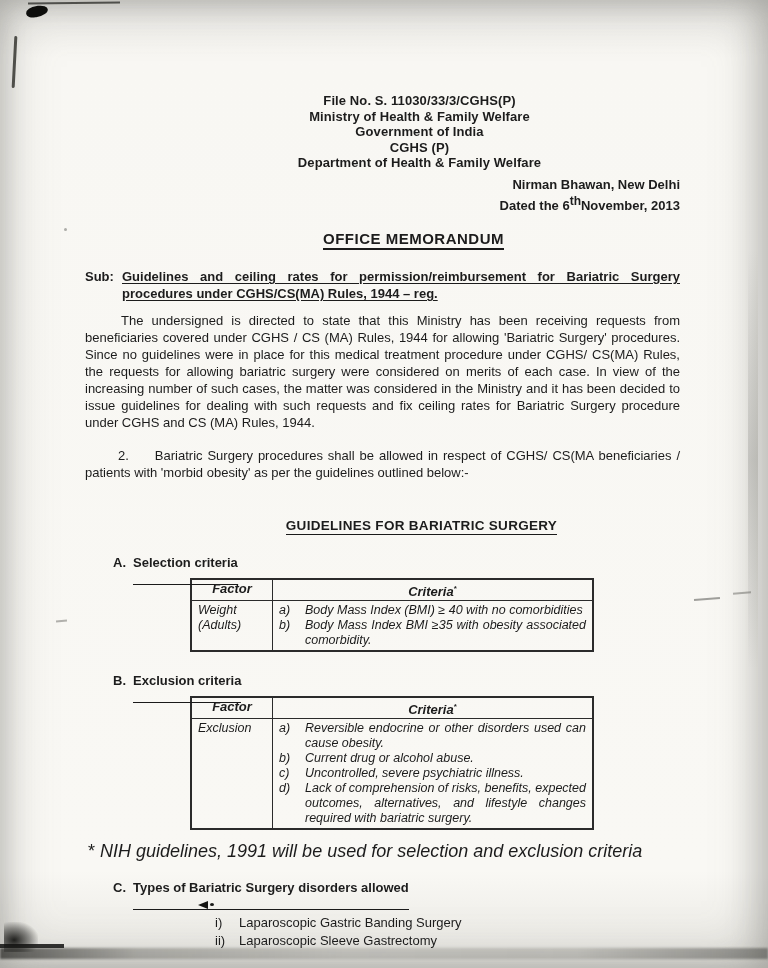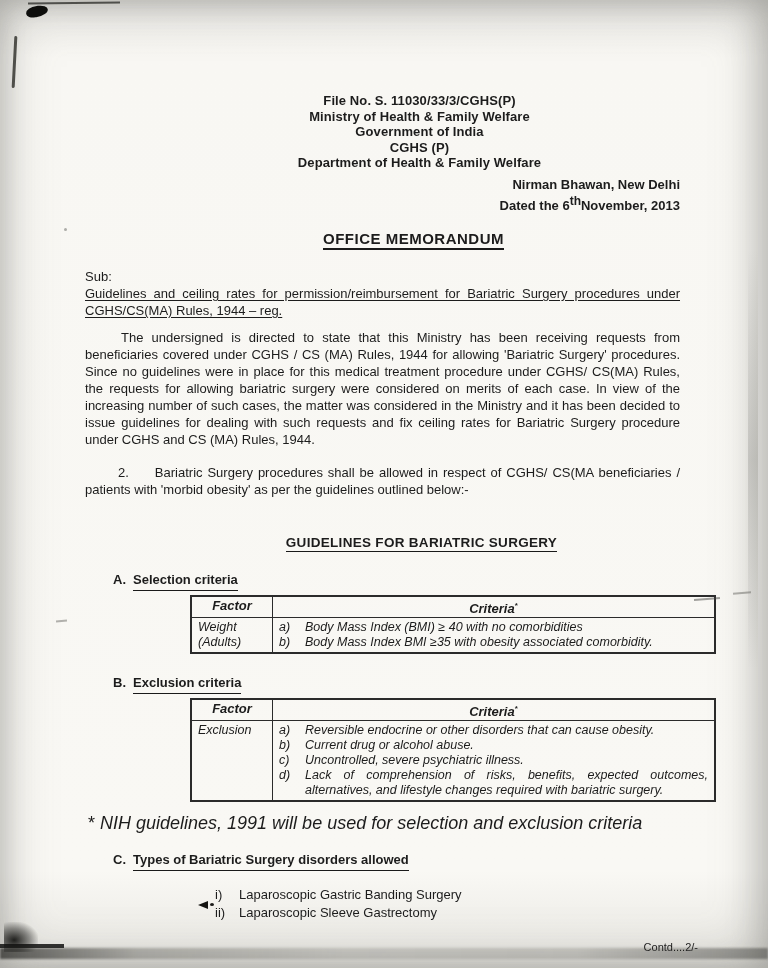--- a/index.html
+++ b/index.html
@@ -10,37 +10,37 @@
   .content{position:relative;padding:93px 88px 0 85px;font-size:13px;line-height:17px;}
 
   
   .hdr-center{text-align:center;font-weight:bold;line-height:15.5px;font-size:13px;transform:translateX(37px);letter-spacing:.1px;}
   .hdr-right{text-align:right;font-weight:bold;margin-top:6px;line-height:16px;font-size:13px;}
   .hdr-right sup{font-size:12px;vertical-align:super;}
 
   .om-title{text-align:center;margin-top:16px;transform:translateX(27px);}
   .om-title span{font-size:15px;font-weight:bold;letter-spacing:.5px;border-bottom:2px solid #1a1a1a;padding-bottom:1px;margin-left:8px;}
 
-  .subject{display:flex;margin-top:20px;font-weight:normal;line-height:17px;flex-direction:column;}
+  .subject{display:flex;margin-top:20px;font-weight:bold;line-height:17px;}
   .subject .lbl{width:37px;flex-shrink:0;}
   .subject .txt{flex:1;text-align:justify;text-decoration:underline;text-underline-offset:2px;}
 
   .para{text-align:justify;margin:10px 0 0 0;line-height:17px;}
   .para1{text-indent:36px;}
   .para2{margin-top:16px;text-indent:33px;}
   .p2gap{display:inline-block;width:26px;}
 
   .guidelines-h{text-align:center;margin-top:36px;transform:translateX(39px);}
   .guidelines-h span{font-weight:bold;font-size:13.5px;letter-spacing:.3px;border-bottom:1.6px solid #1a1a1a;padding-bottom:1px;}
 
   .sec-h{margin-top:20px;margin-left:28px;font-weight:bold;font-size:13px;}
   .sec-h .ltr{margin-right:7px;}
-  .sec-h .txt{border-bottom:1.6px solid #1a1a1a;padding-bottom:3px;}
-
-  table.doc{border-collapse:collapse;margin:7px 0 0 105px;width:526px;font-style:italic;font-size:12.5px;line-height:15px;border:2px solid #2b2b2b;}
+  .sec-h .txt{border-bottom:1.6px solid #1a1a1a;padding-bottom:14px;}
+
+  table.doc{border-collapse:collapse;margin:7px 0 0 105px;width:404px;font-style:italic;font-size:12.5px;line-height:15px;border:2px solid #2b2b2b;}
   table.doc th,table.doc td{border:1.2px solid #2b2b2b;padding:2px 6px;vertical-align:top;}
   table.doc th{font-weight:bold;text-align:center;font-size:13px;padding:1px 4px;}
   table.doc th sup{font-size:8px;font-style:normal;}
   .factor-col{width:68px;}
   .crit-item{display:flex;}
   .crit-label{width:26px;flex-shrink:0;}
   .crit-text{flex:1;text-align:justify;}
 
   .footnote{margin:14px 0 0 3px;font-size:18px;font-style:italic;line-height:15px;}
   .footnote .fn-mark{font-style:normal;margin-right:5px;}
@@ -142,21 +142,21 @@
       <tbody>
           <tr>
         <th class="factor-col"><span>Factor</span></th>
         <th><span>Criteria</span><sup>*</sup></th>
       </tr>
       <tr>
         <td class="factor-col">Exclusion</td>
         <td>
           <div class="crit-item">
             <span class="crit-label">a)</span>
-            <span class="crit-text">Reversible endocrine or other disorders that can cause obesity.</span>
+            <span class="crit-text">Reversible endocrine or other disorders used can cause obesity.</span>
           </div>
           <div class="crit-item">
             <span class="crit-label">b)</span>
             <span class="crit-text">Current drug or alcohol abuse.</span>
           </div>
           <div class="crit-item">
             <span class="crit-label">c)</span>
             <span class="crit-text">Uncontrolled, severe psychiatric illness.</span>
           </div>
           <div class="crit-item">

